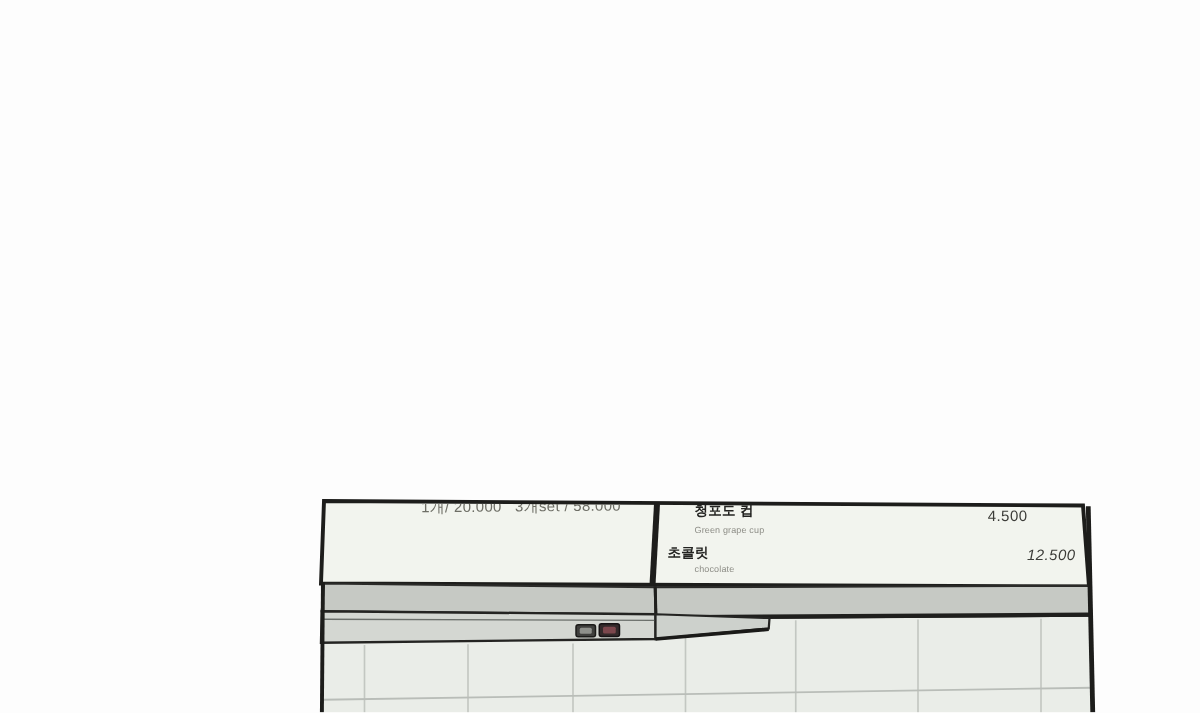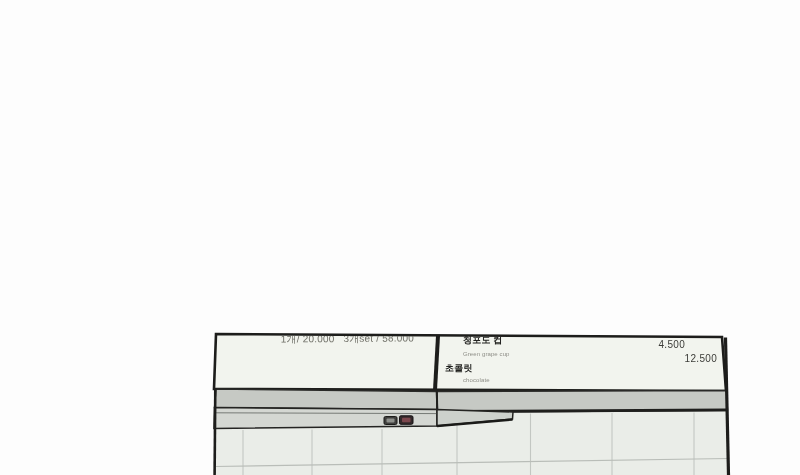--- a/index.html
+++ b/index.html
@@ -63,21 +63,21 @@
     color: #3c3c38;
     width: 100px;
     text-align: right;
     letter-spacing: 0.3px;
   }
   .n1 { left: 463px; top: 336px; }
   .s1 { left: 463px; top: 351px; }
   .p1 { left: 585px; top: 340px; }
   .n2 { left: 445px; top: 363.5px; }
   .s2 { left: 463px; top: 377px; }
-  .p2 { left: 617px; top: 354px; }
+  .p2 { left: 617px; top: 366px; font-style: italic; }
 </style>
 </head>
 <body>
 
 <div class="stage">
 
   <svg class="scene-svg" viewBox="0 0 800 475">
 
     <polygon points="216,334 722,337 726,391 214,389" stroke="#1d1d1b" stroke-width="2.6" fill="#f2f4ee"></polygon>
 

